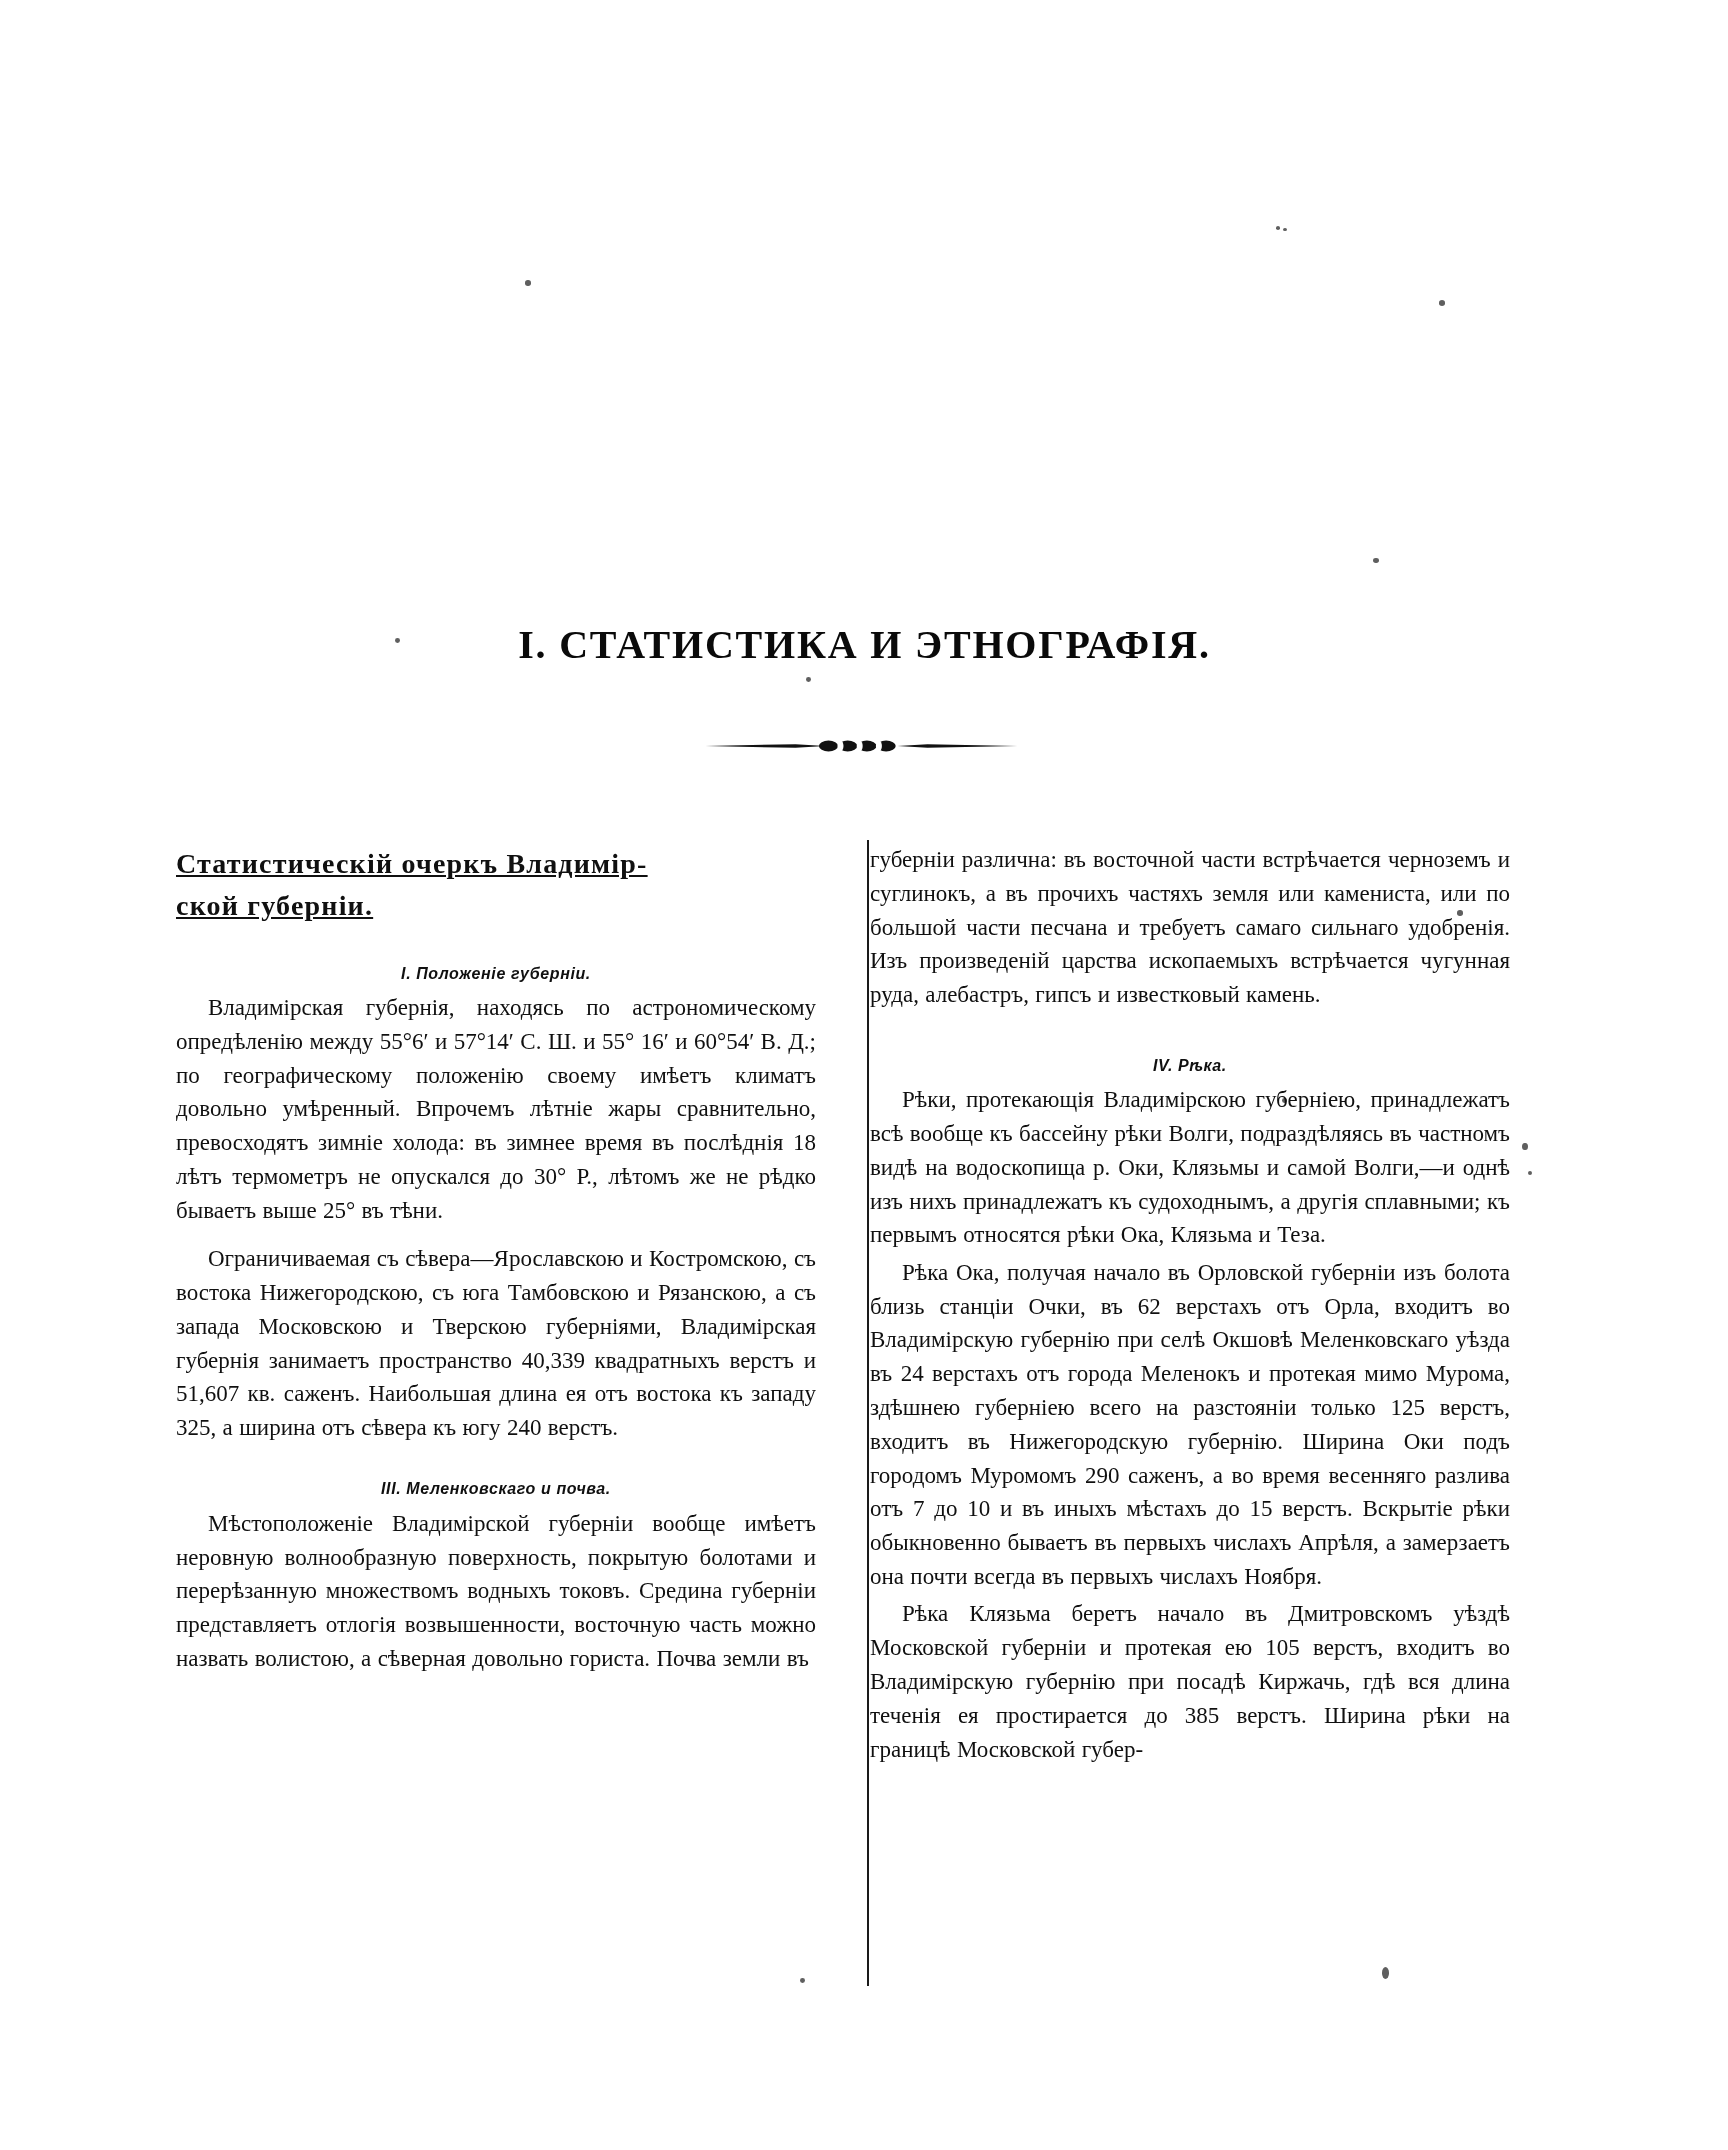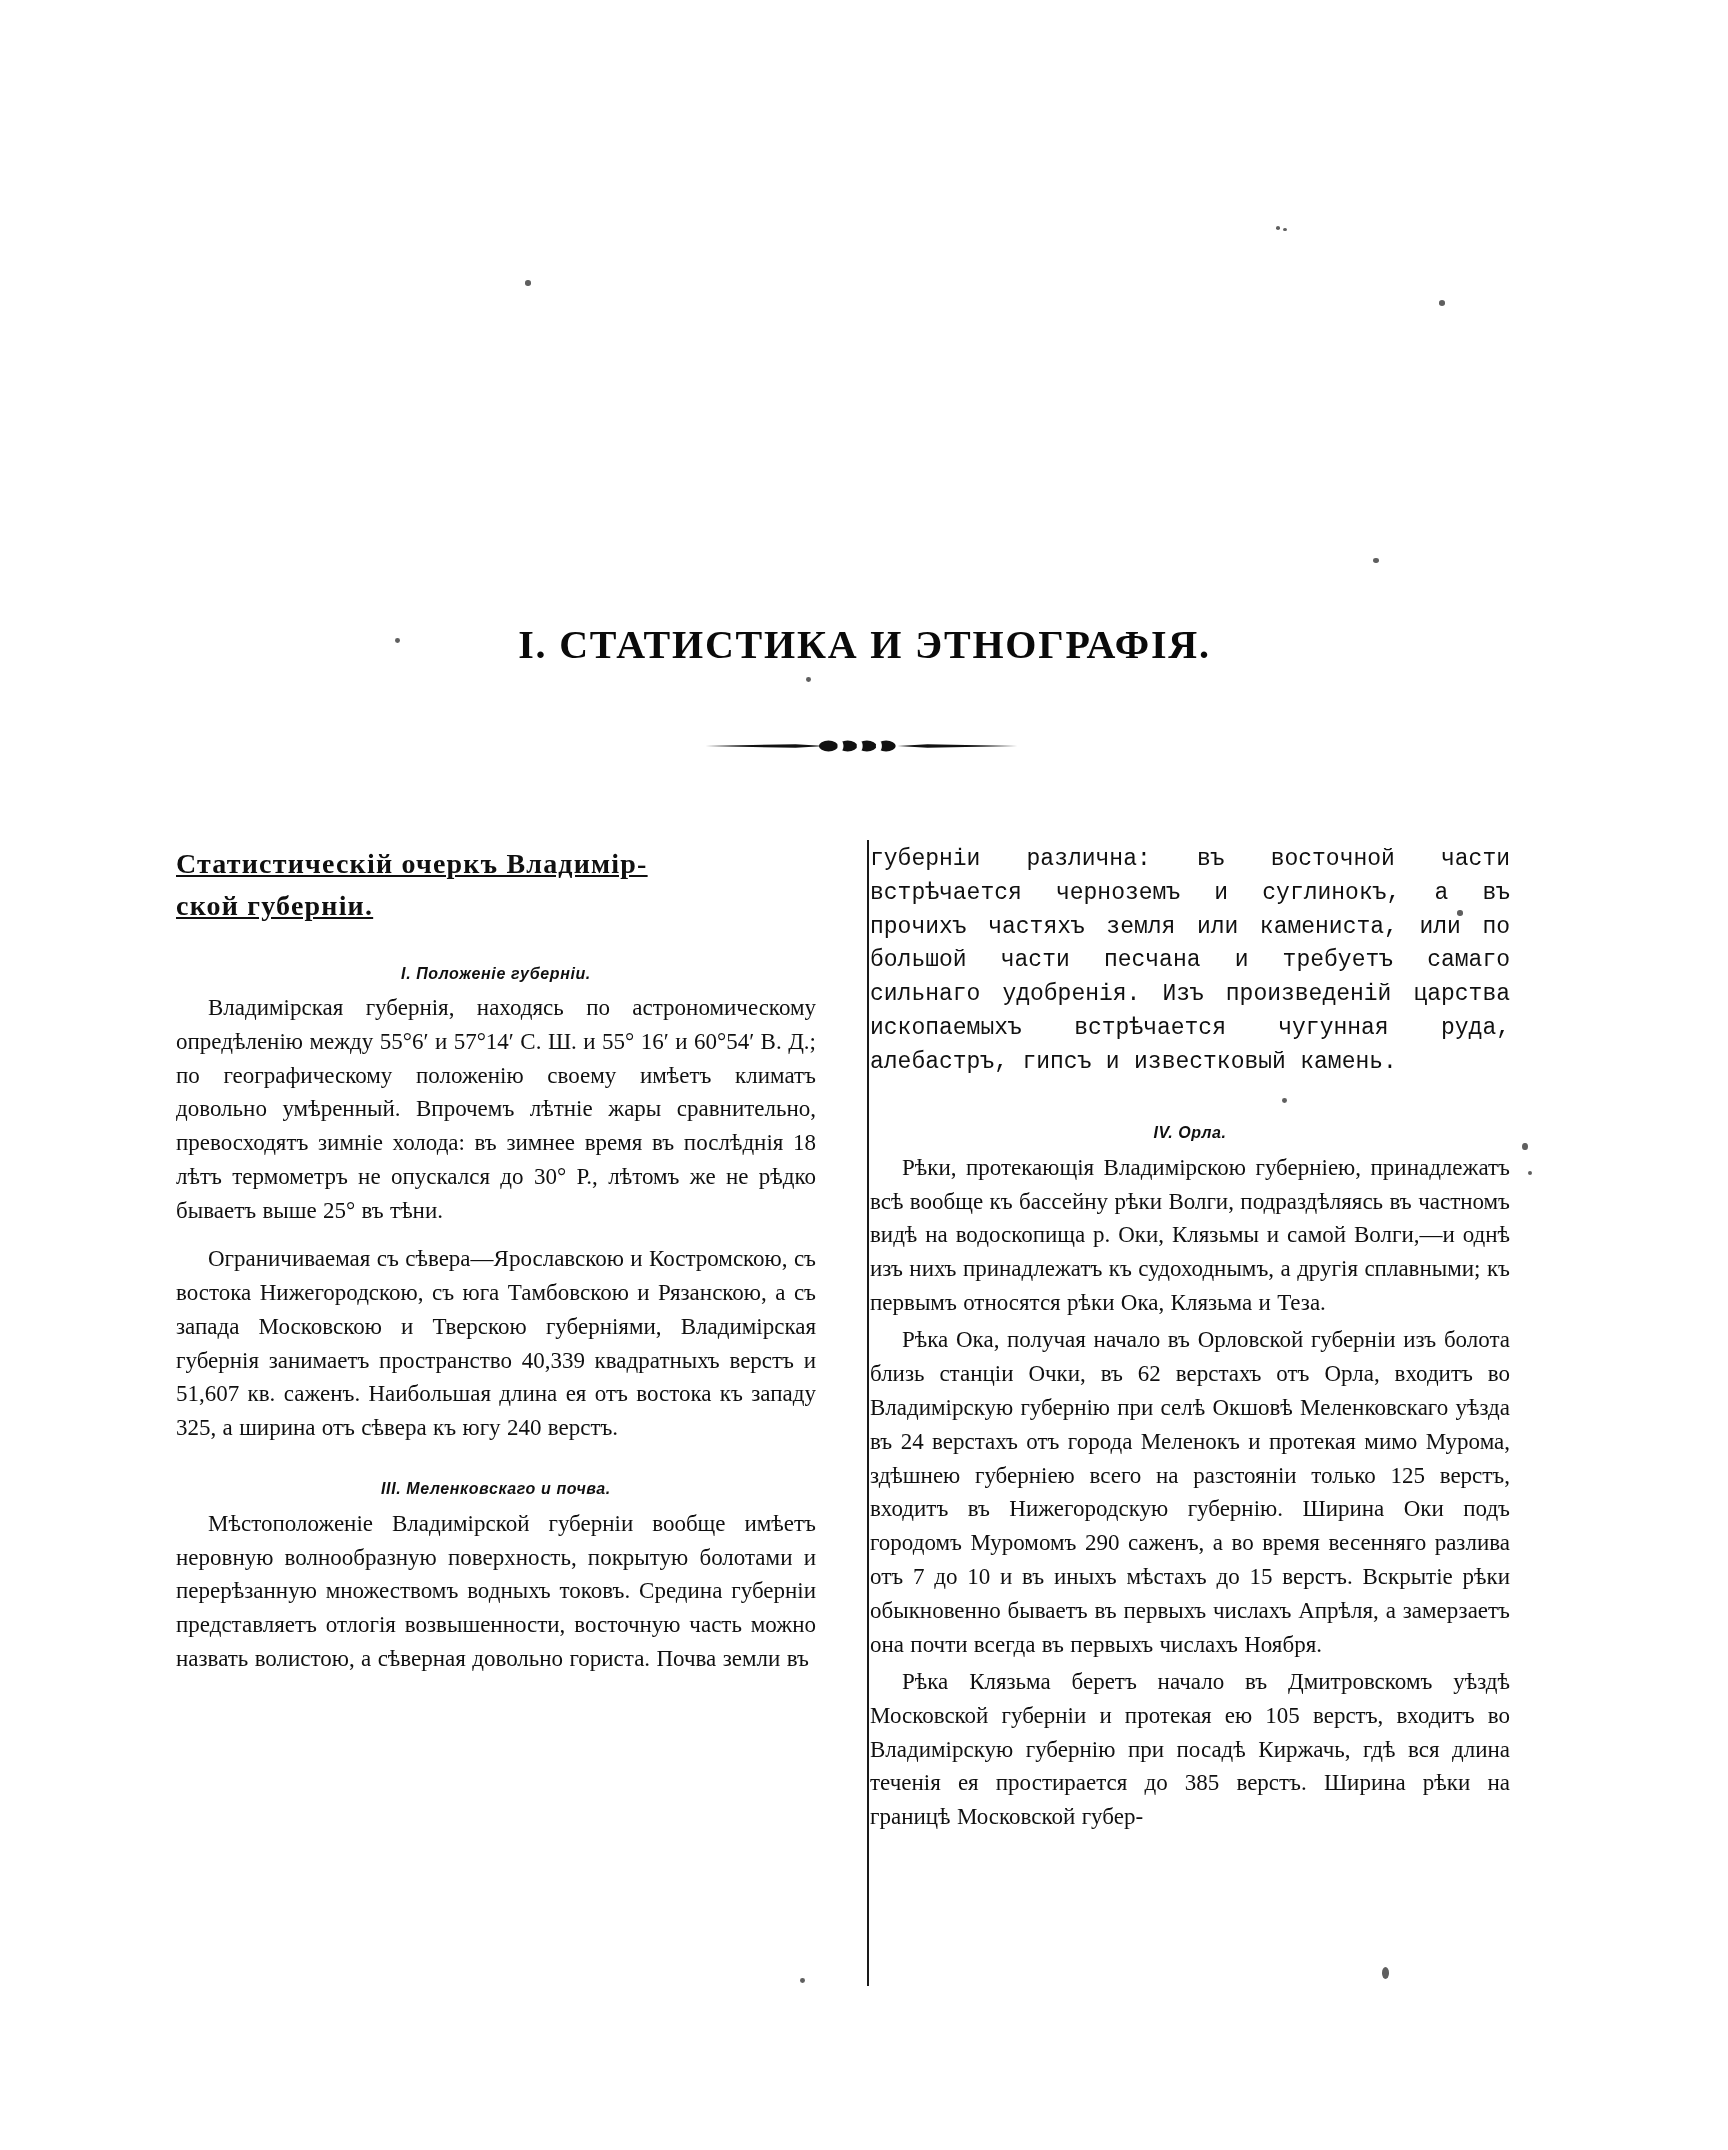--- a/index.html
+++ b/index.html
@@ -181,25 +181,25 @@
 
       <div class="spacer-sm"></div>
 
       <div class="sec-sub">III. Меленковскаго и почва.</div>
       <p class="body">Мѣстоположеніе Владимірской губерніи вообще имѣетъ неровную волнообразную поверхность, покры­тую болотами и перерѣзанную множествомъ водныхъ токовъ. Средина губерніи представляетъ отлогія воз­вышенности, восточную часть можно назвать воли­стою, а сѣверная довольно гориста. Почва земли въ</p>
 
     </div>
 
     <div class="col col-right">
 
-      <p class="body" style="text-indent:0;font-family:Liberation Mono, monospace;">губерніи различна: въ восточной части встрѣчается черноземъ и суглинокъ, а въ прочихъ частяхъ земля или камениста, или по большой части песчана и тре­буетъ самаго сильнаго удобренія. Изъ произведеній царства ископаемыхъ встрѣчается чугунная руда, алебастръ, гипсъ и известковый камень.</p>
+      <p class="body" style="text-indent:0;">губерніи различна: въ восточной части встрѣчается черноземъ и суглинокъ, а въ прочихъ частяхъ земля или камениста, или по большой части песчана и тре­буетъ самаго сильнаго удобренія. Изъ произведеній царства ископаемыхъ встрѣчается чугунная руда, алебастръ, гипсъ и известковый камень.</p>
 
       <div class="spacer-md"></div>
 
-      <div class="sec-sub">IV. Орла.</div>
+      <div class="sec-sub">IV. Рѣка.</div>
 
       <p class="body">Рѣки, протекающія Владимірскою губерніею, при­надлежатъ всѣ вообще къ бассейну рѣки Волги, под­раздѣляясь въ частномъ видѣ на водоскопища р. Оки, Клязьмы и самой Волги,—и однѣ изъ нихъ принад­лежатъ къ судоходнымъ, а другія сплавными; къ пер­вымъ относятся рѣки Ока, Клязьма и Теза.</p>
       <p class="body">Рѣка Ока, получая начало въ Орловской губерніи изъ болота близь станціи Очки, въ 62 верстахъ отъ Орла, входитъ во Владимірскую губернію при селѣ Окшовѣ Меленковскаго уѣзда въ 24 верстахъ отъ города Меленокъ и протекая мимо Мурома, здѣшнею губерніею всего на разстояніи только 125 верстъ, входитъ въ Нижегородскую губернію. Ширина Оки подъ городомъ Муромомъ 290 саженъ, а во время весенняго разлива отъ 7 до 10 и въ иныхъ мѣстахъ до 15 верстъ. Вскрытіе рѣки обыкновенно бываетъ въ первыхъ числахъ Апрѣля, а замерзаетъ она почти всегда въ первыхъ числахъ Ноября.</p>
       <p class="body">Рѣка Клязьма беретъ начало въ Дмитровскомъ уѣз­дѣ Московской губерніи и протекая ею 105 верстъ, входитъ во Владимірскую губернію при посадѣ Кир­жачь, гдѣ вся длина теченія ея простирается до 385 верстъ. Ширина рѣки на границѣ Московской губер-</p>
 
     </div>
   </div>
 </div>
 
 

